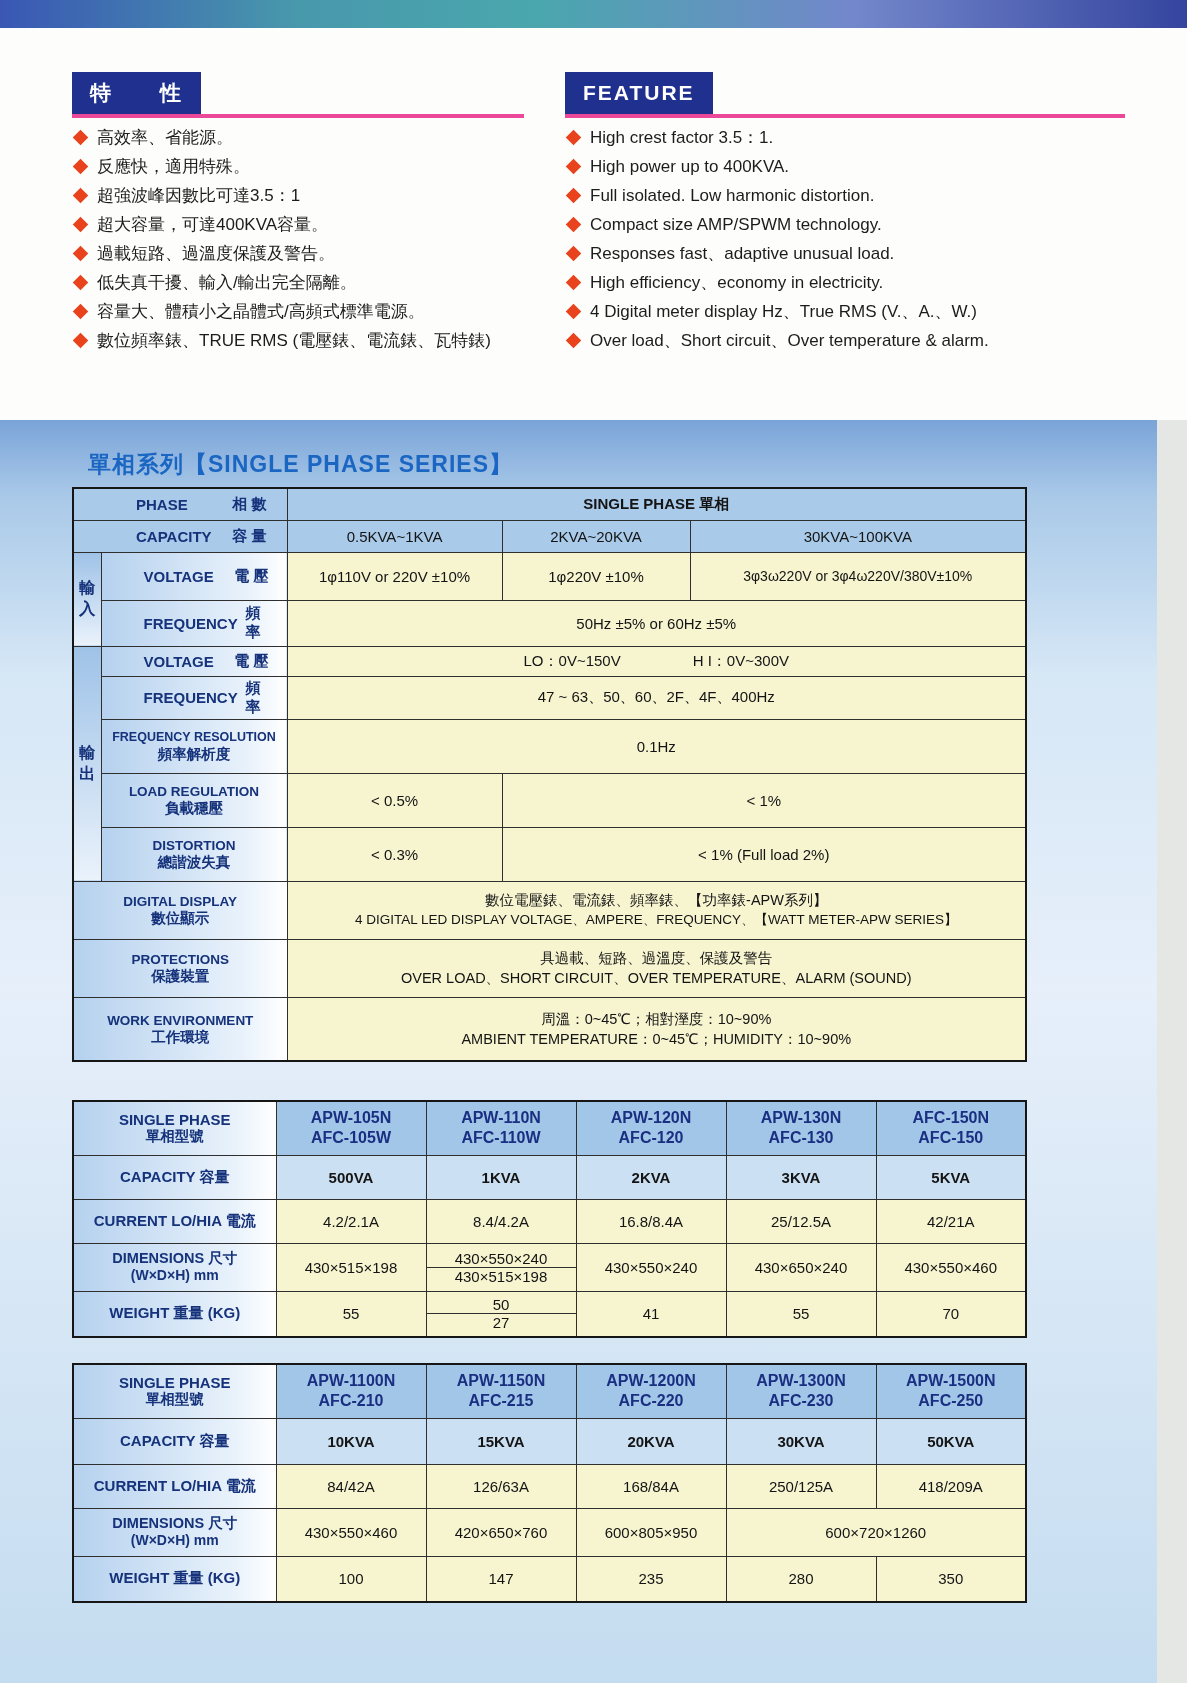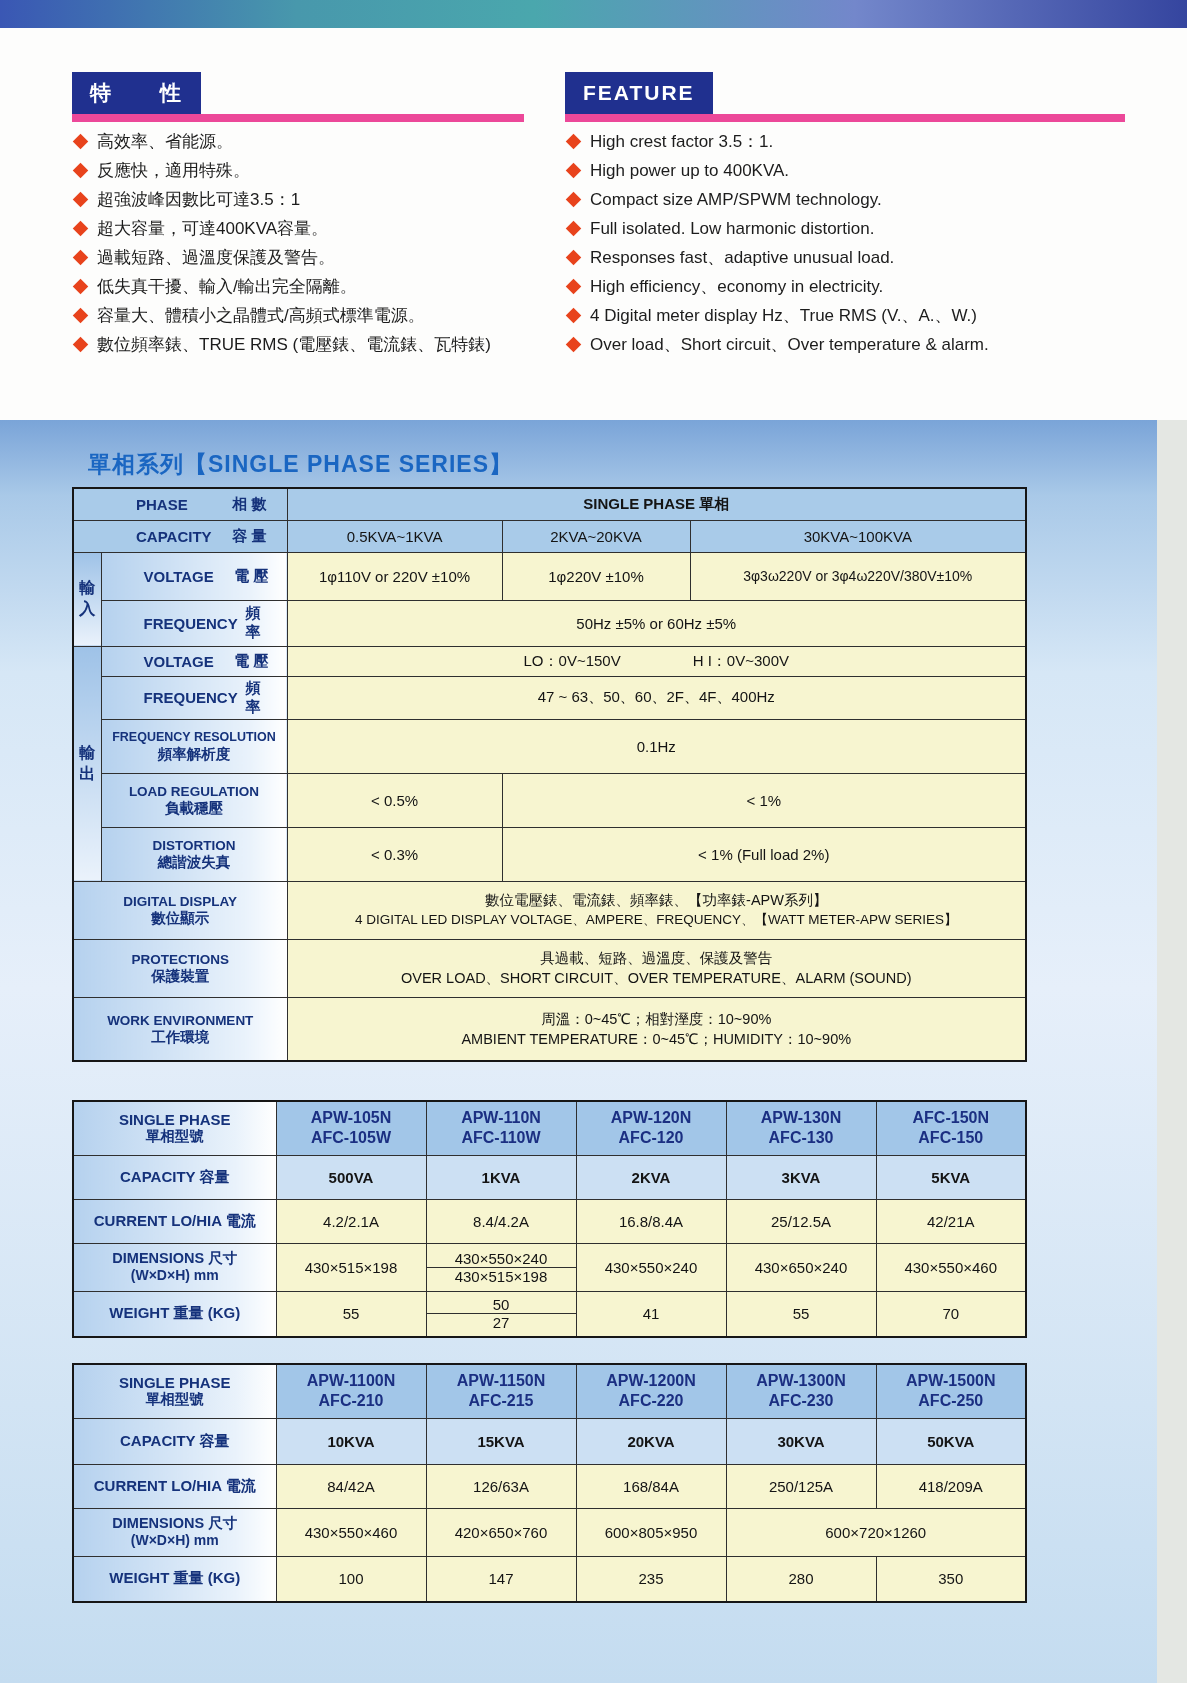--- a/index.html
+++ b/index.html
@@ -8,21 +8,21 @@
   .top-band{position:absolute;left:0;top:0;width:1187px;height:28px;
         background:linear-gradient(90deg,#3a57b4 0%,#4898ac 25%,#4aa7ad 45%,#7387cb 72%,#35459f 100%);}
   .blue-bg{position:absolute;left:0;top:420px;width:1187px;height:1263px;
         background:linear-gradient(180deg,#7aa4d8 0%,#a9c9e8 6%,#d6e7f6 20%,#e6effa 45%,#d2e4f4 78%,#c4dcf0 100%);}
   .right-strip{position:absolute;top:420px;right:0;width:30px;height:1263px;background:#e4e7e3;}
 
   
   .feat-col{position:absolute;top:72px;}
   .feat-cn{left:72px;width:452px;}
   .feat-en{left:565px;width:560px;}
-  .feat-head{border-bottom:8px solid #ec4899;line-height:0;}
+  .feat-head{border-bottom:4px solid #ec4899;line-height:0;}
   .head-box{display:inline-block;background:#20308f;color:#fff;font-weight:bold;
         padding:9px 18px;font-size:21px;line-height:24px;letter-spacing:2px;}
   .head-box.cn{letter-spacing:14px;padding-right:6px;}
   ul.feat-list{list-style:none;margin:9px 0 13px;padding:0;}
   li.feat-item{display:flex;align-items:flex-start;margin:0 0 8px 0;font-size:17px;
         color:#1c1c1c;line-height:21px;}
   .bullet{flex:0 0 auto;width:11px;height:11px;background:#e8431c;transform:rotate(45deg);
         margin:5px 11px 0 3px;}
 
   .series-heading{position:absolute;left:88px;top:449px;font-size:23px;font-weight:bold;
@@ -117,25 +117,25 @@
       <li class="feat-item">
           <span class="bullet"></span>
           <span>High crest factor 3.5：1.</span>
         </li>
       <li class="feat-item">
           <span class="bullet"></span>
           <span>High power up to 400KVA.</span>
         </li>
       <li class="feat-item">
           <span class="bullet"></span>
+          <span>Full isolated. Low harmonic distortion.</span>
+        </li>
+      <li class="feat-item">
+          <span class="bullet"></span>
           <span>Compact size AMP/SPWM technology.</span>
-        </li>
-      <li class="feat-item">
-          <span class="bullet"></span>
-          <span>Full isolated. Low harmonic distortion.</span>
         </li>
       <li class="feat-item">
           <span class="bullet"></span>
           <span>Responses fast、adaptive unusual load.</span>
         </li>
       <li class="feat-item">
           <span class="bullet"></span>
           <span>High efficiency、economy in electricity.</span>
         </li>
       <li class="feat-item">

